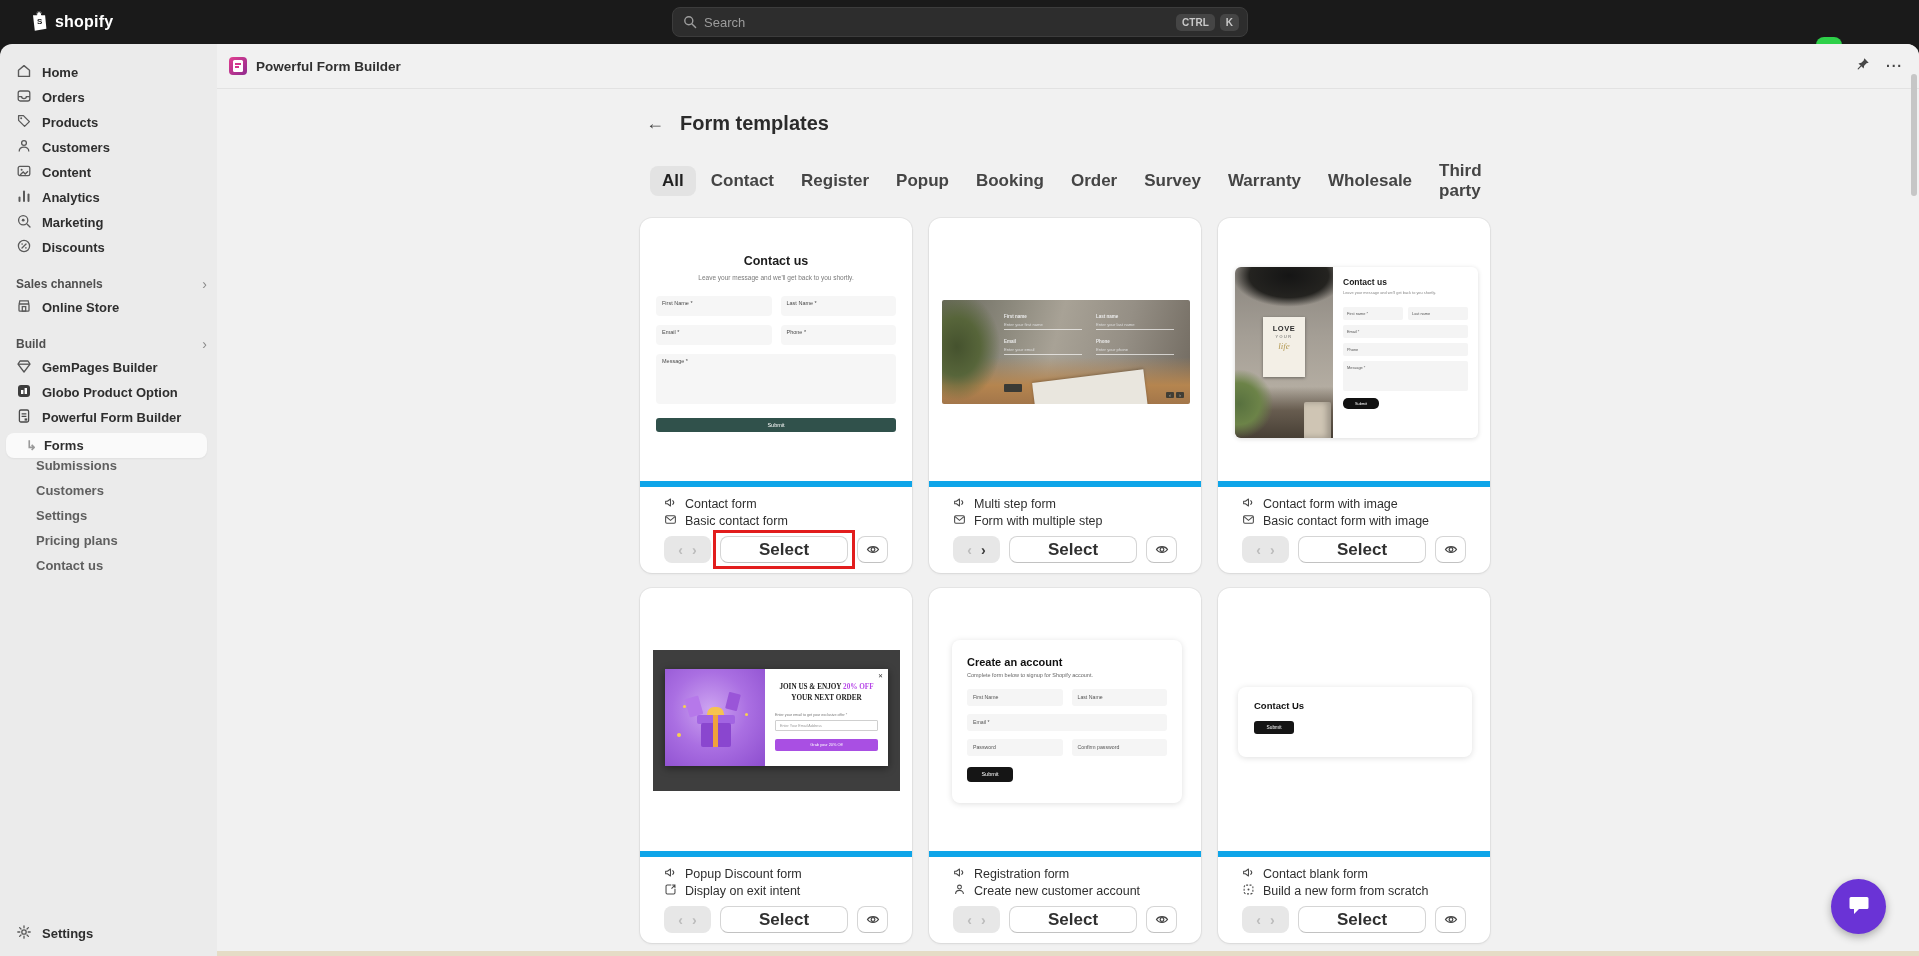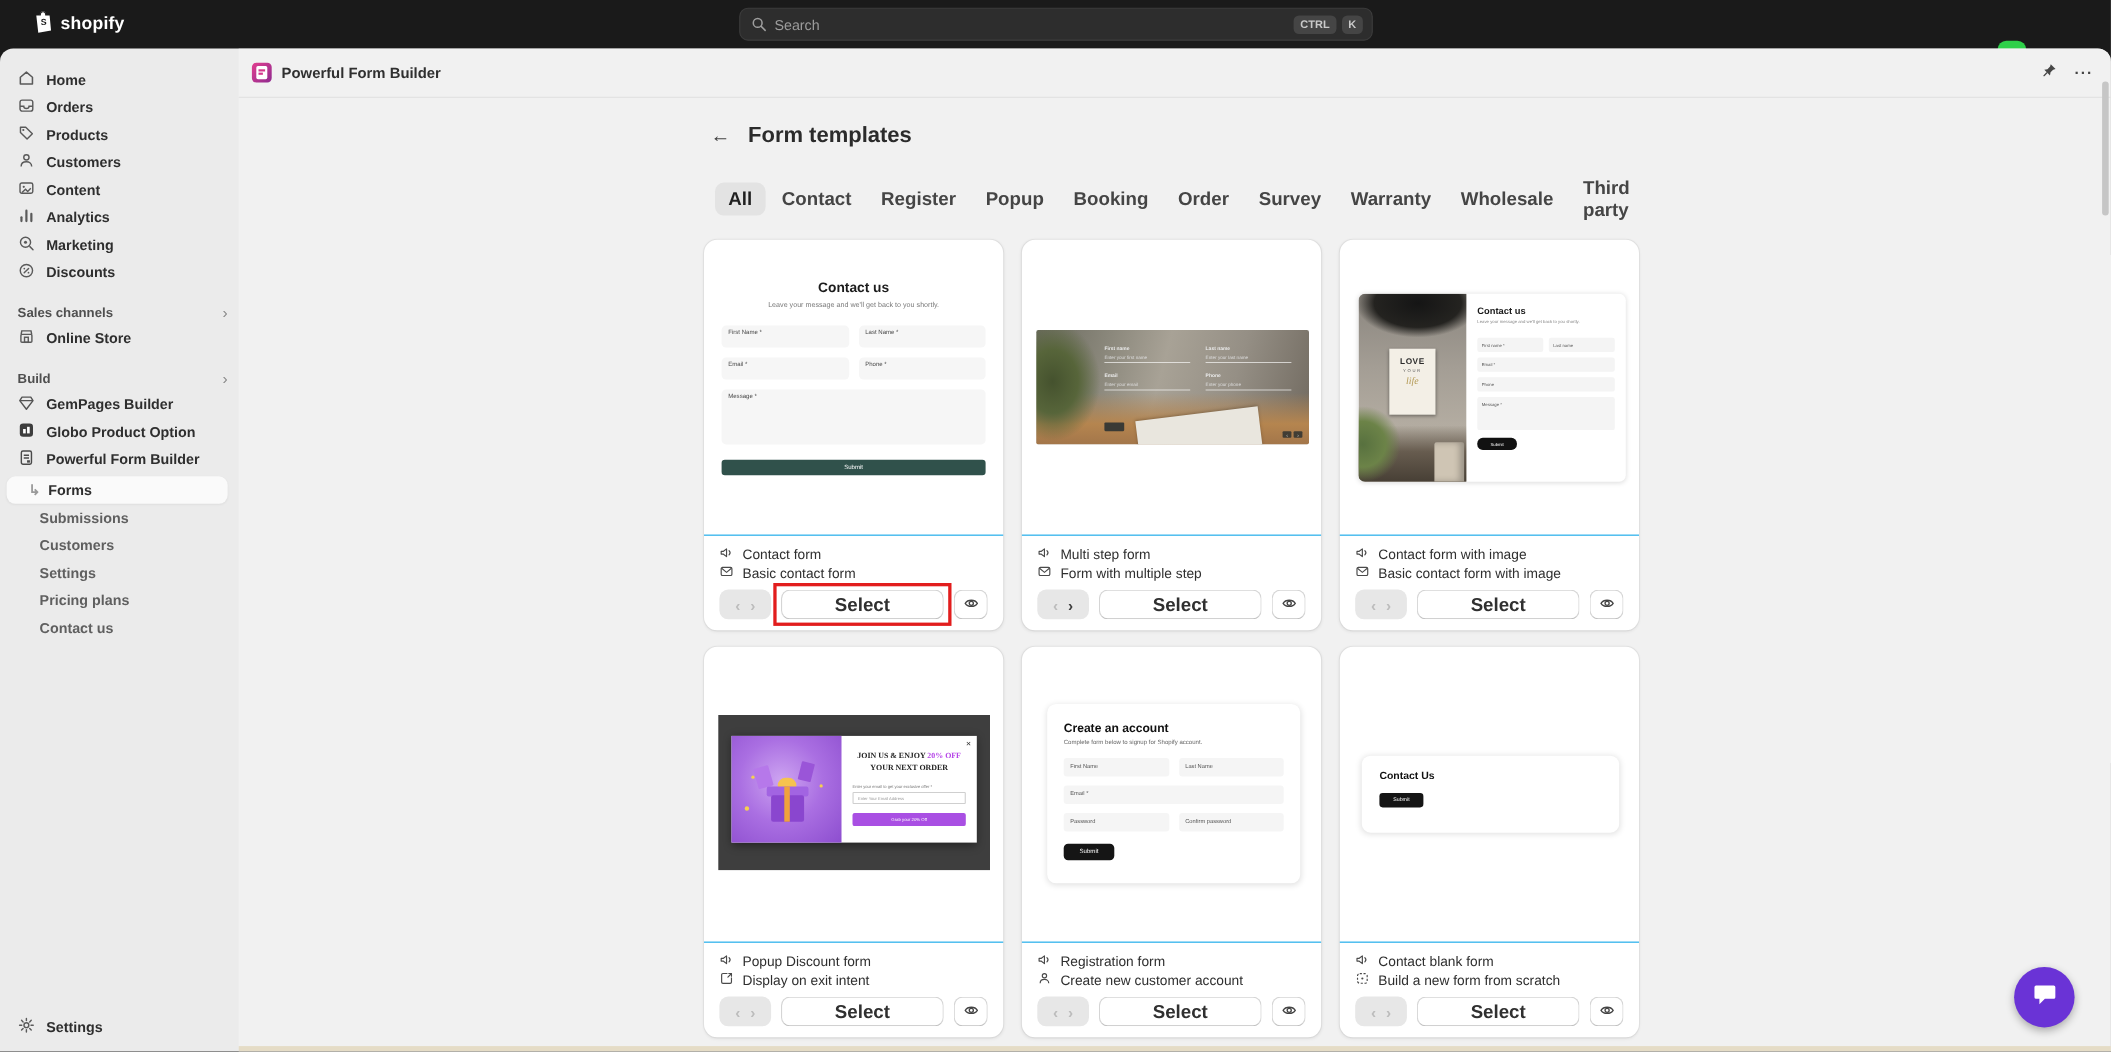--- a/index.html
+++ b/index.html
@@ -29,21 +29,21 @@
   
   .sidebar { width:217px; flex-shrink:0; position:relative; padding-top:16px; font-size:13px; color:#2e2e2e; }
   .side-item { height:25px; display:flex; align-items:center; gap:10px; padding-left:16px; font-weight:600; }
   .side-item svg, .side-sub svg { flex-shrink:0; }
   .side-head { margin-top:13px; height:22px; display:flex; align-items:center; justify-content:space-between;
     padding:0 10px 0 16px; font-size:12px; font-weight:700; color:#4f4f4f; }
   .side-head .caret { color:#8a8a8a; font-size:14px; font-weight:400; }
   .forms-item { margin:3px 10px 0 6px; background:#fafafa; border-radius:8px; height:25px; display:flex;
     align-items:center; gap:7px; padding-left:20px; font-weight:700; box-shadow:0 1px 2px rgba(0,0,0,.05); }
   .branch { color:#9a9a9a; font-size:13px; }
-  .side-sub { height:25px; display:flex; align-items:center; padding-left:36px; color:#5f5f5f; font-weight:600; }
+  .side-sub { height:25px; display:flex; align-items:flex-start; padding-left:36px; color:#5f5f5f; font-weight:600; }
   .side-bottom { position:absolute; bottom:10px; left:0; right:0; height:26px; display:flex; align-items:center;
     gap:10px; padding-left:16px; font-weight:600; }
 
   
   .content { flex:1; background:#f1f1f1; position:relative; }
   .app-header { height:45px; display:flex; align-items:center; padding:0 16px 0 12px;
     border-bottom:1px solid #e2e2e2; }
   .app-ico { width:18px; height:18px; border-radius:4px; background:linear-gradient(135deg,#e23f8f,#8f2a8f);
     display:flex; align-items:center; justify-content:center; margin-right:9px; }
   .app-ico .doc { width:10px; height:12px; background:#fff; border-radius:1.5px; position:relative; }
@@ -59,21 +59,21 @@
   .back { font-size:18px; color:#444; }
   .page-title { font-size:20px; font-weight:700; color:#2b2b2b; }
   .tabs { display:flex; align-items:center; gap:3px; margin:21px 0 12px 10px; }
   .tab { font-size:17px; color:#454545; font-weight:600; padding:5px 12px; border-radius:8px; }
   .tab.active { background:#e3e3e3; color:#1f1f1f; }
 
   .grid { display:grid; grid-template-columns:repeat(3,272px); column-gap:17px; row-gap:15px; }
   .card { background:#fff; border-radius:12px; height:355px; display:flex; flex-direction:column;
     box-shadow:0 0 0 1px rgba(0,0,0,.045), 0 1px 3px rgba(0,0,0,.07); }
   .preview { flex:1; position:relative; overflow:hidden; border-radius:12px 12px 0 0; }
-  .cfooter { border-top:1px solid #0ea5e9; padding:8px 14px 10px; }
+  .cfooter { border-top:6px solid #0ea5e9; padding:8px 24px 10px; }
   .meta-row { display:flex; align-items:center; gap:8px; font-size:12.5px; color:#2f2f2f; height:17px; }
   .meta-row svg { color:#4a4a4a; }
   .controls { display:flex; align-items:center; gap:9px; margin-top:7px; }
   .pager { width:47px; height:27px; background:#e7e7e7; border-radius:8px; display:flex; align-items:center;
     justify-content:center; gap:9px; }
   .pg { color:#bcbcbc; font-size:14px; font-weight:700; line-height:1; }
   .pg.en { color:#3c3c3c; }
   .select-wrap { flex:1; position:relative; }
   .select-btn { width:100%; height:27px; background:#fff; border:1px solid #d5d5d5; border-bottom-color:#c2c2c2;
     border-radius:8px; font-size:17px; font-weight:600; color:#303030; font-family:"Liberation Sans",sans-serif; }

